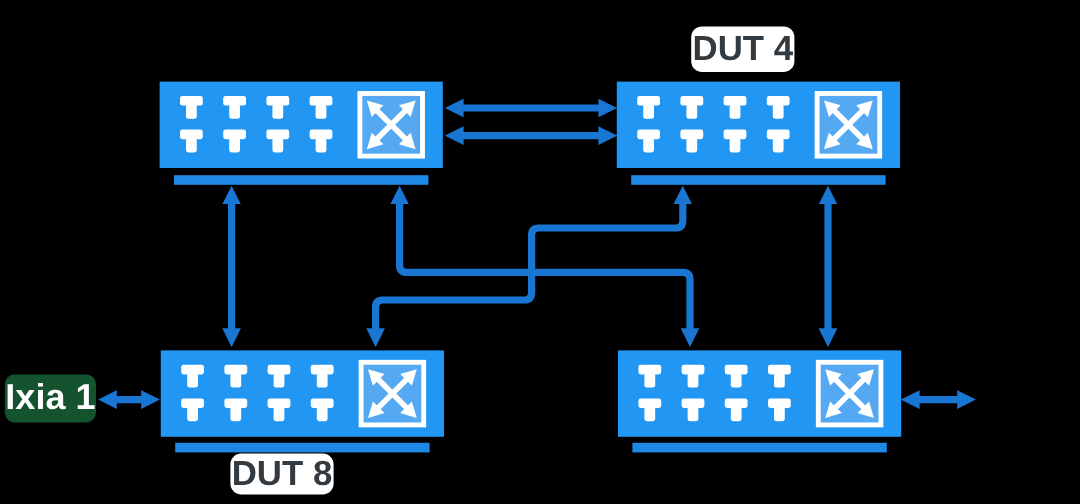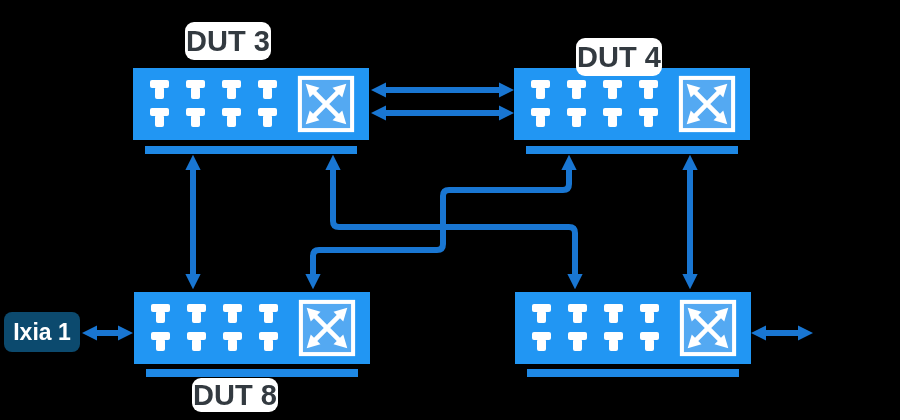--- a/index.html
+++ b/index.html
@@ -34,28 +34,28 @@
   #bar2 { left:527px; top:369px; }
 
   
   .dut-label {
     position:absolute; background:#fff; color:#333a40;
     font-weight:bold; font-size:29px; line-height:36px;
     border-radius:9px; text-align:center; height:38px; width:86px;
     display:flex; align-items:center; justify-content:center;
   }
   #label3 { left:185px; top:22px; }
-  #label4 { left:576px; top:22px;margin-top:16px; }
+  #label4 { left:576px; top:22px; }
   #label1 { left:192px; top:378px; height:34px; }
   #label2 { left:584px; top:377px; height:34px; }
 
   
   .ixia {
-    position:absolute; width:76px; height:40px; background:#0c4a6e;
-    border-radius:8px; color:#fff; font-weight:bold; font-size:23px;
+    position:absolute; width:76px; height:40px; background:#14532d;
+    border-radius:8px; color:#fff; font-weight:bold; font-size:30px;
     display:flex; align-items:center; justify-content:center;
   }
   #ixia1 { left:4px;  top:312px; }
   #ixia2 { left:816px; top:313px; }
 </style>
 </head>
 <body>
 
 <div class="stage">
 
@@ -177,19 +177,18 @@
         <polygon points="6,34 8.8,24.5 15.5,31.2" stroke="none"></polygon>
       </g>
     </svg>
   </div>
 
   <div class="bar" id="bar3"></div>
   <div class="bar" id="bar4"></div>
   <div class="bar" id="bar1"></div>
   <div class="bar" id="bar2"></div>
 
-  <div class="dut-label" id="label3">DUT 3</div>
   <div class="dut-label" id="label4">DUT 4</div>
   <div class="dut-label" id="label1">DUT 8</div>
 
   <div class="ixia" id="ixia1">Ixia 1</div>
 
 </div>
 
 </body></html>

